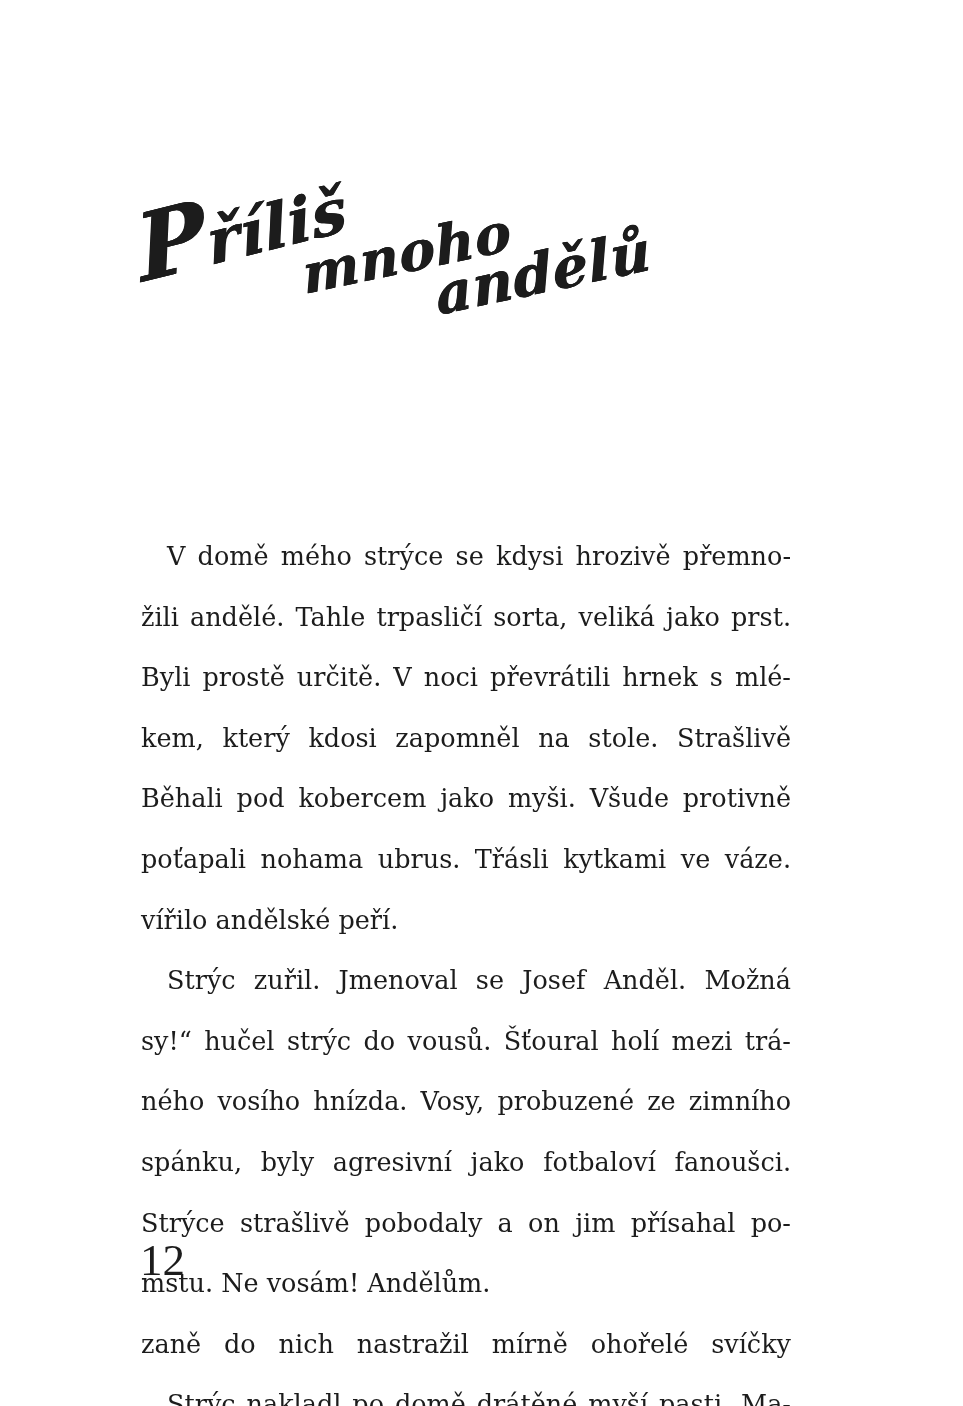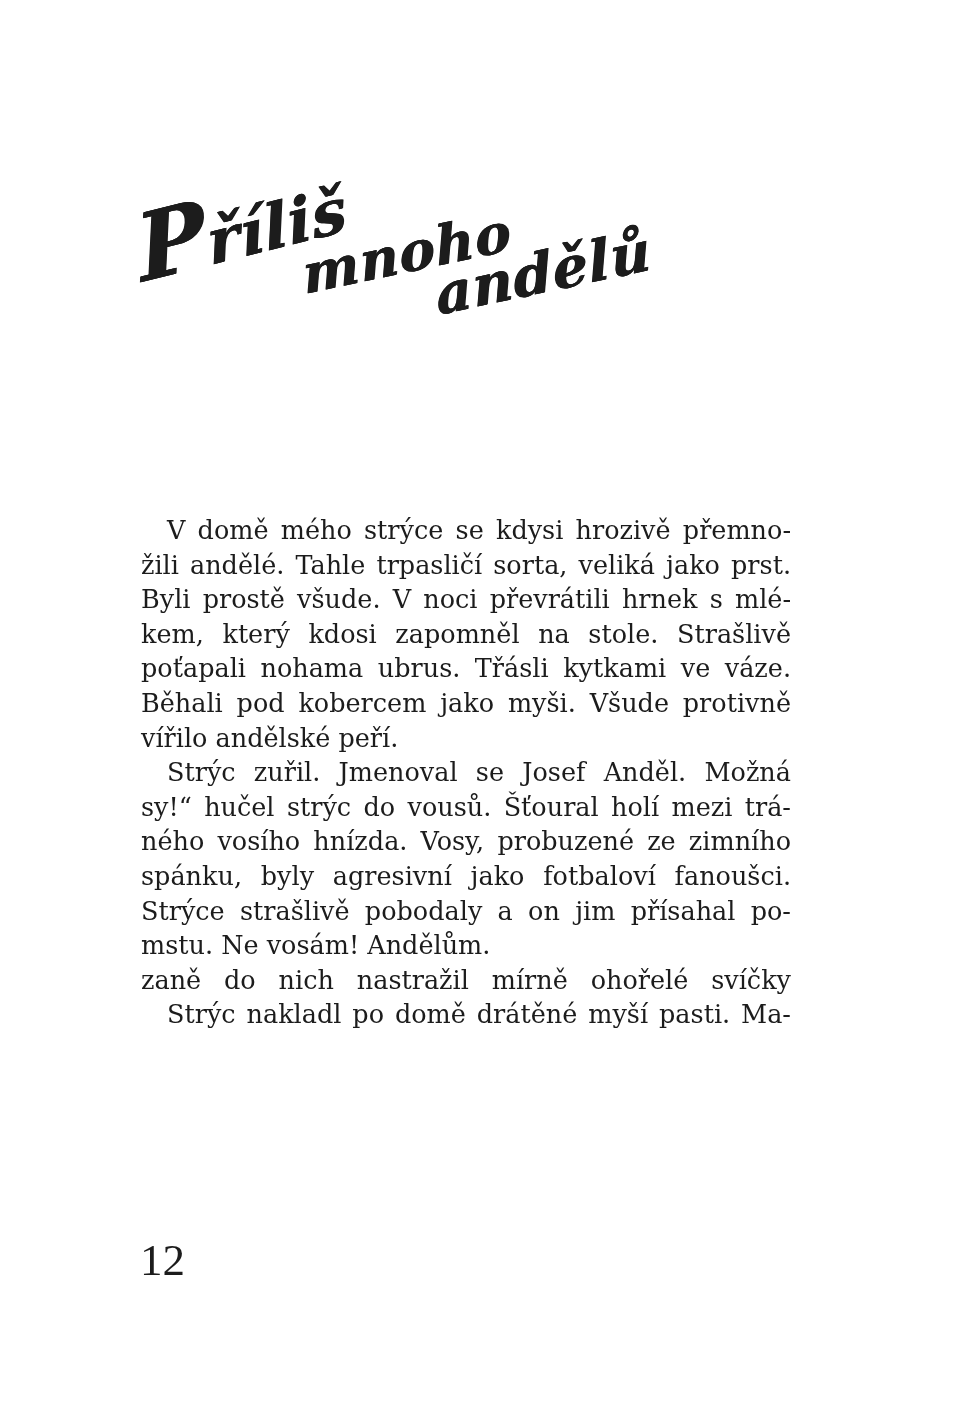--- a/index.html
+++ b/index.html
@@ -72,20 +72,21 @@
     font-size: 25.5px;
     line-height: 34.6px;
     color: var(--ink, #1c1c1c);
   }
   .body-text .line {
     text-align: justify;
     text-align-last: justify;
     white-space: normal;
     height: 34.6px;
     overflow: visible;
+    margin-top: 26px;
   }
   .body-text .line.indent {
     text-indent: 26px;
   }
   .body-text .line.para-end {
     text-align-last: left;
   }
 
   
   .page-number {
@@ -105,24 +106,24 @@
 
   <div class="title-block">
     <span class="title-word title-word-1">Příliš</span>
     <span class="title-word title-word-2">mnoho</span>
     <span class="title-word title-word-3">andělů</span>
   </div>
 
   <div class="body-text">
       <div class="line indent">V domě mého strýce se kdysi hrozivě přemno-</div>
       <div class="line">žili andělé. Tahle trpasličí sorta, veliká jako prst.</div>
-      <div class="line">Byli prostě všude. V noci převrátili hrnek s mlé-</div>
+      <div class="line">Byli prostě určitě. V noci převrátili hrnek s mlé-</div>
       <div class="line">kem, který kdosi zapomněl na stole. Strašlivě</div>
+      <div class="line">Běhali pod kobercem jako myši. Všude protivně</div>
       <div class="line">poťapali nohama ubrus. Třásli kytkami ve váze.</div>
-      <div class="line">Běhali pod kobercem jako myši. Všude protivně</div>
       <div class="line para-end">vířilo andělské peří.</div>
       <div class="line indent">Strýc zuřil. Jmenoval se Josef Anděl. Možná</div>
       <div class="line">sy!“ hučel strýc do vousů. Šťoural holí mezi trá-</div>
       <div class="line">ného vosího hnízda. Vosy, probuzené ze zimního</div>
       <div class="line">spánku, byly agresivní jako fotbaloví fanoušci.</div>
       <div class="line">Strýce strašlivě pobodaly a on jim přísahal po-</div>
       <div class="line para-end">mstu. Ne vosám! Andělům.</div>
       <div class="line">zaně do nich nastražil mírně ohořelé svíčky</div>
       <div class="line indent">Strýc nakladl po domě drátěné myší pasti. Ma-</div>
     </div>

